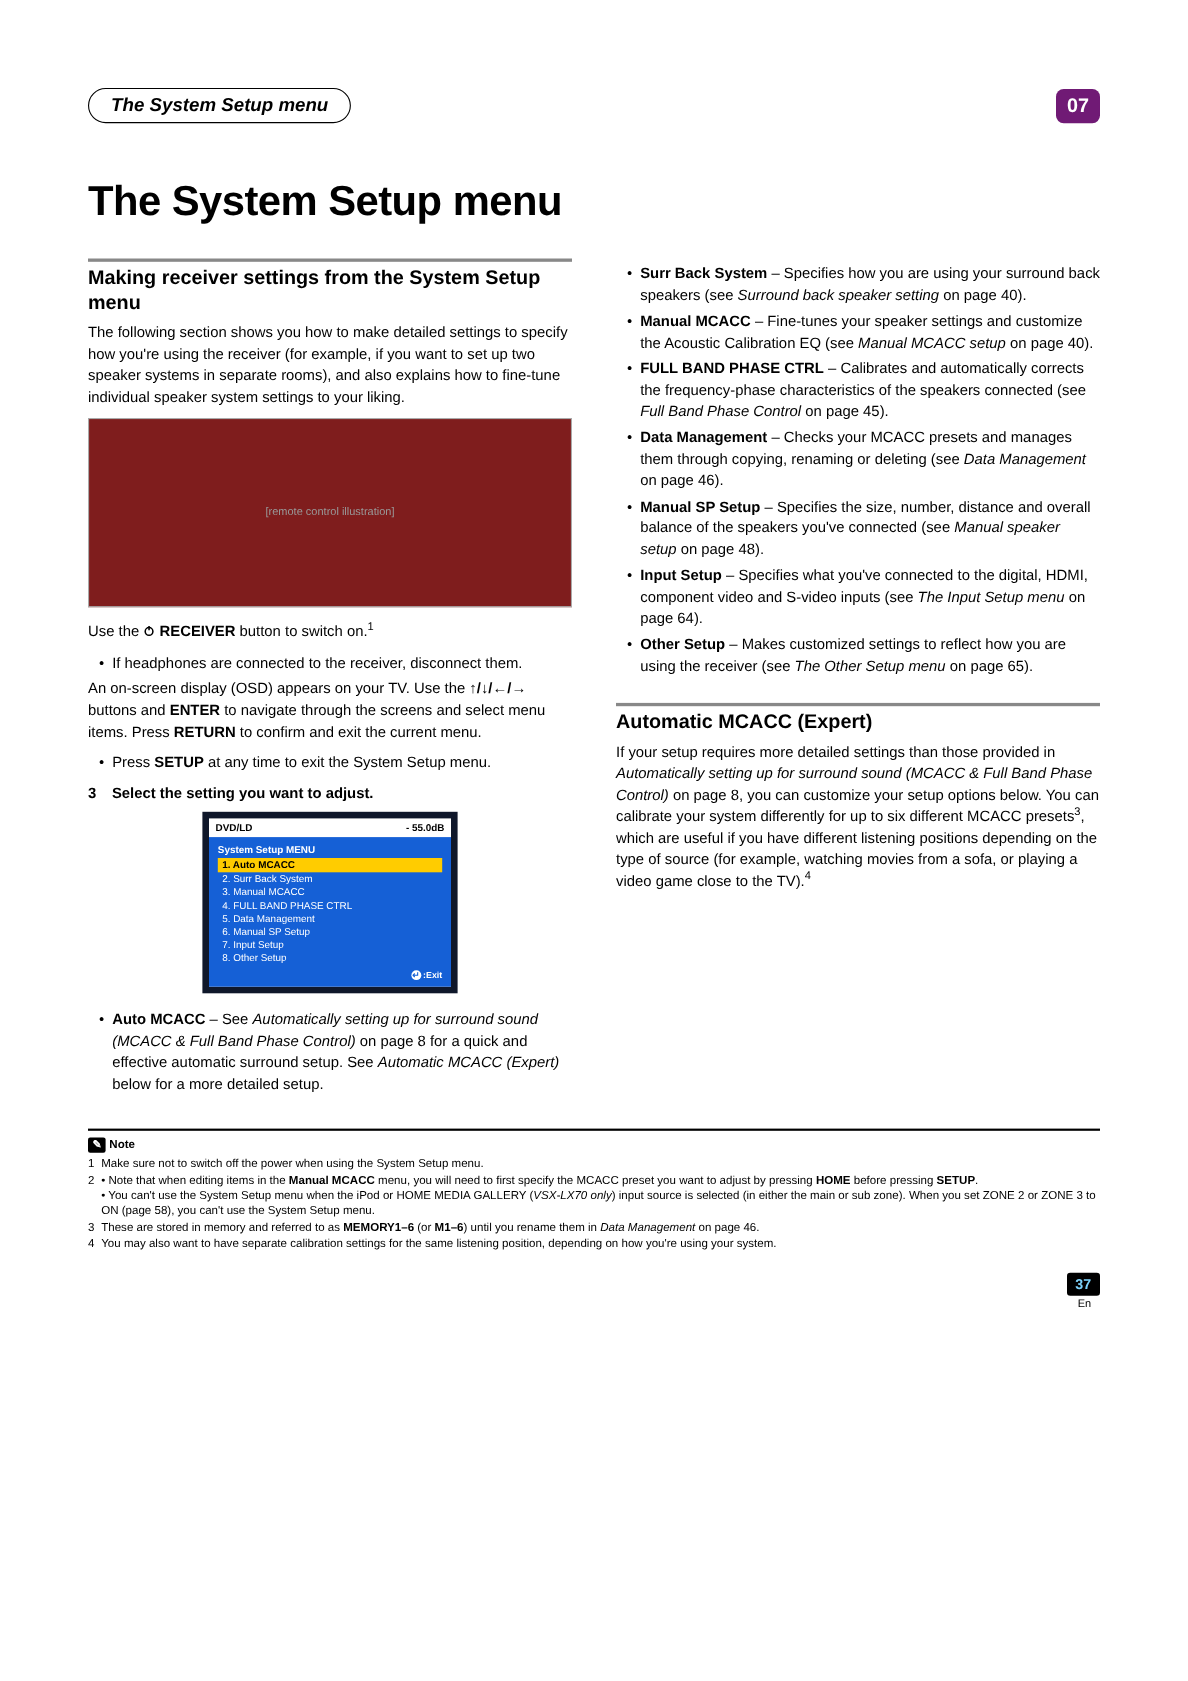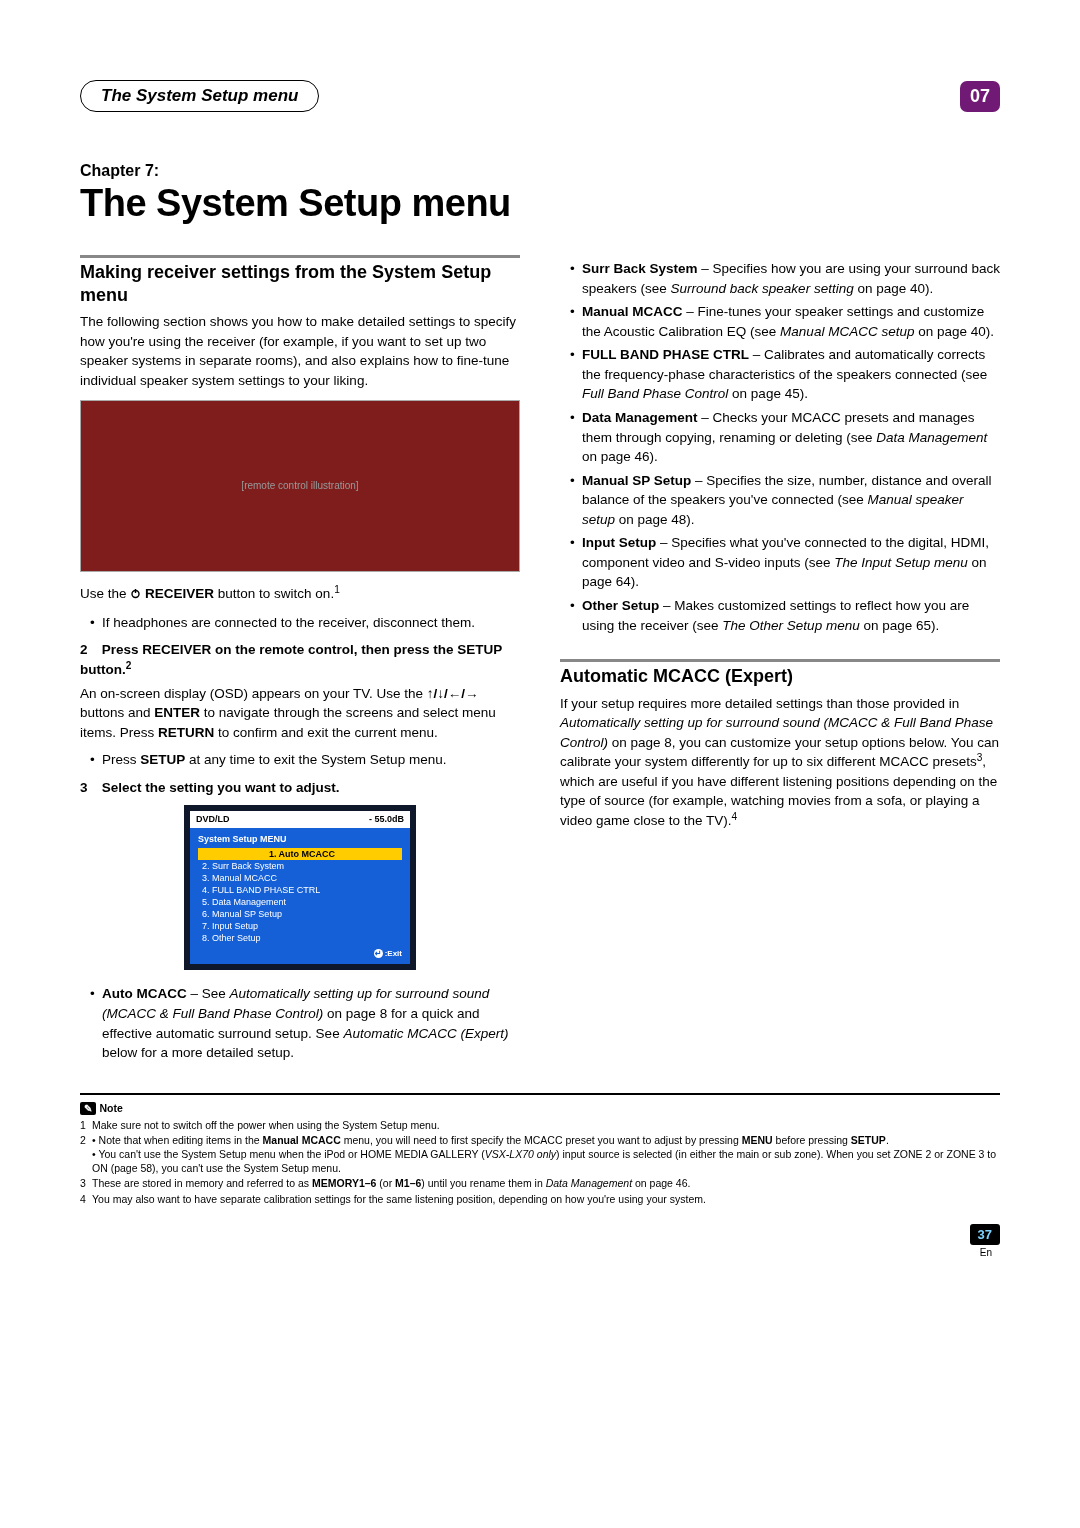--- a/index.html
+++ b/index.html
@@ -131,21 +131,20 @@
     margin-bottom: 2px;
   }
   .osd-item {
     padding-left: 4px;
   }
   .osd-item.sel {
     background: #fc0;
     color: #000;
     font-weight: bold;
     padding-left: 4px;
-    text-align: center;
   }
   .osd-exit {
     text-align: right;
     margin-top: 4px;
     font-size: 8px;
     font-weight: bold;
   }
   .osd-return {
     display:inline-block;
     width:9px;height:9px;
@@ -223,21 +222,20 @@
 </head>
 <body>
 
 <div class="page">
 
   <div class="header-row">
     <div class="header-pill">The System Setup menu</div>
     <div class="header-num">07</div>
   </div>
 
-  <div class="chapter-label">Chapter 7:</div>
   <h1 class="chapter-title">The System Setup menu</h1>
 
   <div class="columns">
 
     <div class="col">
       <hr class="section-rule">
       <h2 class="section-heading">Making receiver settings from the System Setup menu</h2>
       <p class="body-p">The following section shows you how to make detailed settings to specify how you're using the receiver (for example, if you want to set up two speaker systems in separate rooms), and also explains how to fine-tune individual speaker system settings to your liking.</p>
 
       <div class="figure-placeholder">[remote control illustration]</div>
@@ -246,24 +244,20 @@
         <span>Use the </span><span class="power-icon"><svg width="11" height="11" viewBox="0 0 11 11">
               <circle cx="5.5" cy="6" r="3.5" fill="none" stroke="#000" stroke-width="1.4"></circle>
               <line x1="5.5" y1="1" x2="5.5" y2="5" stroke="#000" stroke-width="1.4"></line>
             </svg></span><span class="strong"> RECEIVER</span><span> button to switch on.</span><sup>1</sup>
       </div>
       <div class="bullet">
         <div class="bullet-dot">•</div>
         <div class="bullet-text">If headphones are connected to the receiver, disconnect them.</div>
       </div>
 
-      <div class="step">
-        <span class="step-num">2</span>
-        <span class="step-title"><span>Press RECEIVER on the remote control, then press the SETUP button.</span><sup>2</sup></span>
-      </div>
       <div class="step-body">
         <span>An on-screen display (OSD) appears on your TV. Use the </span><span class="arrow-glyph">↑/↓/←/→</span><span> buttons and </span><span class="strong">ENTER</span><span> to navigate through the screens and select menu items. Press </span><span class="strong">RETURN</span><span> to confirm and exit the current menu.</span>
       </div>
       <div class="bullet">
         <div class="bullet-dot">•</div>
         <div class="bullet-text">
           <span>Press </span><span class="strong">SETUP</span><span> at any time to exit the System Setup menu.</span>
         </div>
       </div>
 
@@ -342,21 +336,21 @@
     <span class="note-label">✎</span><span class="note-label-text">Note</span>
   </div>
   <div class="footnotes">
     <div class="footnote-row">
       <div class="fn-num">1</div>
       <div class="fn-text">Make sure not to switch off the power when using the System Setup menu.</div>
     </div>
     <div class="footnote-row">
       <div class="fn-num">2</div>
       <div class="fn-text">
-        <span>• Note that when editing items in the </span><span class="strong">Manual MCACC</span><span> menu, you will need to first specify the MCACC preset you want to adjust by pressing </span><span class="strong">MENU</span><span> before pressing </span><span class="strong">SETUP</span><span>.</span><br>
+        <span>• Note that when editing items in the </span><span class="strong">Manual MCACC</span><span> menu, you will need to first specify the MCACC preset you want to adjust by pressing </span><span class="strong">HOME</span><span> before pressing </span><span class="strong">SETUP</span><span>.</span><br>
         <span>• You can't use the System Setup menu when the iPod or HOME MEDIA GALLERY (</span><span class="emph">VSX-LX70 only</span><span>) input source is selected (in either the main or sub zone). When you set ZONE 2 or ZONE 3 to ON (page 58), you can't use the System Setup menu.</span>
       </div>
     </div>
     <div class="footnote-row">
       <div class="fn-num">3</div>
       <div class="fn-text">
         <span>These are stored in memory and referred to as </span><span class="strong">MEMORY1–6</span><span> (or </span><span class="strong">M1–6</span><span>) until you rename them in </span><span class="emph">Data Management</span><span> on page 46.</span>
       </div>
     </div>
     <div class="footnote-row">

